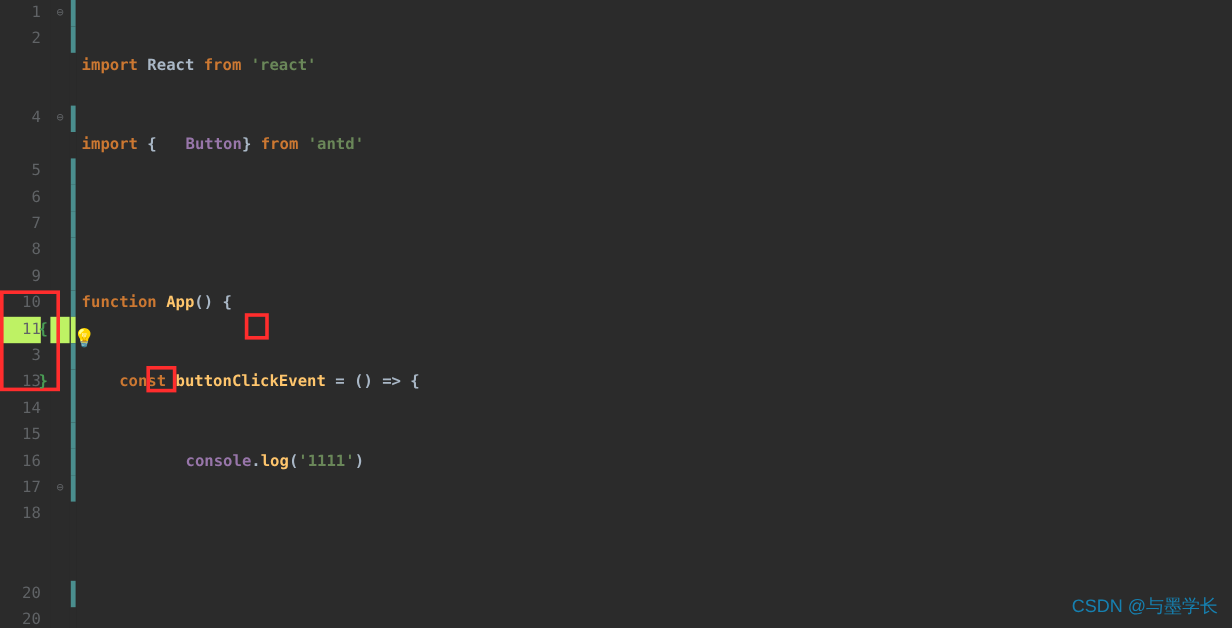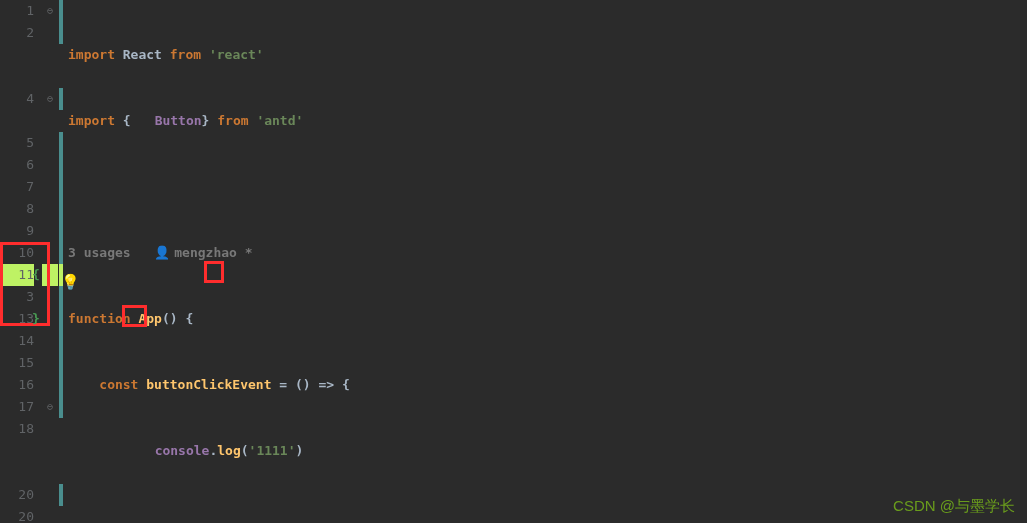--- a/index.html
+++ b/index.html
@@ -79,21 +79,21 @@
       position: absolute;
       left: 61px;
       top: 271px;
       color: #f0a732;
       font-size: 15px;
     }
     .watermark {
       position: absolute;
       right: 12px;
       bottom: 6px;
-      color: #84cc16;
+      color: #0ea5e9;
       font-size: 15px;
       font-family: sans-serif;
       opacity: 0.7;
     }
   </style>
 </head>
 <body>
 
 <div class="editor">
   <div class="gutter">
@@ -169,21 +169,20 @@
     <div class="change-mark"></div>
       <div class="change-mark"></div>
     <div class="change-mark teal"></div>
       <div class="change-mark"></div>
   </div>
 
   <div class="code">
     <div class="code-line"><span class="kw">import</span><span> React </span><span class="kw">from</span><span class="str"> 'react'</span></div>
     <div class="code-line"><span class="kw">import</span><span> {</span><span class="const">Button</span><span>} </span><span class="kw">from</span><span class="str"> 'antd'</span></div>
     <div class="code-line"></div>
-    <div class="code-line"><span class="hint-inline">3 usages</span>   <span class="author-icon">👤</span><span class="author">mengzhao *</span></div>
     <div class="code-line"><span class="kw">function</span><span class="fn"> App</span><span>() {</span></div>
     <div class="code-line">    <span class="kw">const</span><span class="fn"> buttonClickEvent </span><span>= () =&gt; {</span></div>
     <div class="code-line">        <span class="const">console</span><span>.</span><span class="fn">log</span><span>(</span><span class="str">'1111'</span><span>)</span></div>
     
     
     
     
     
     
     

